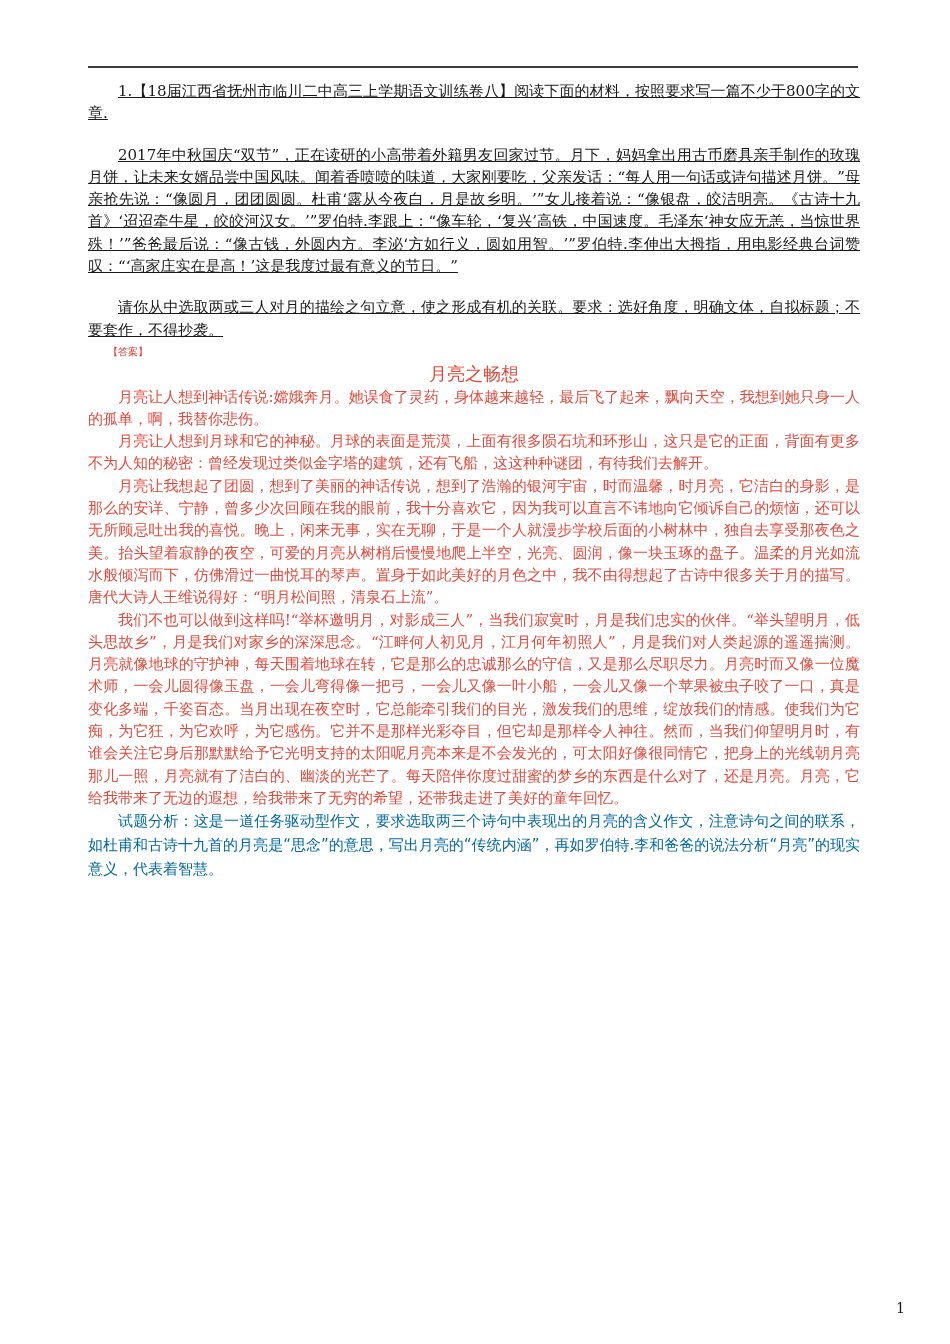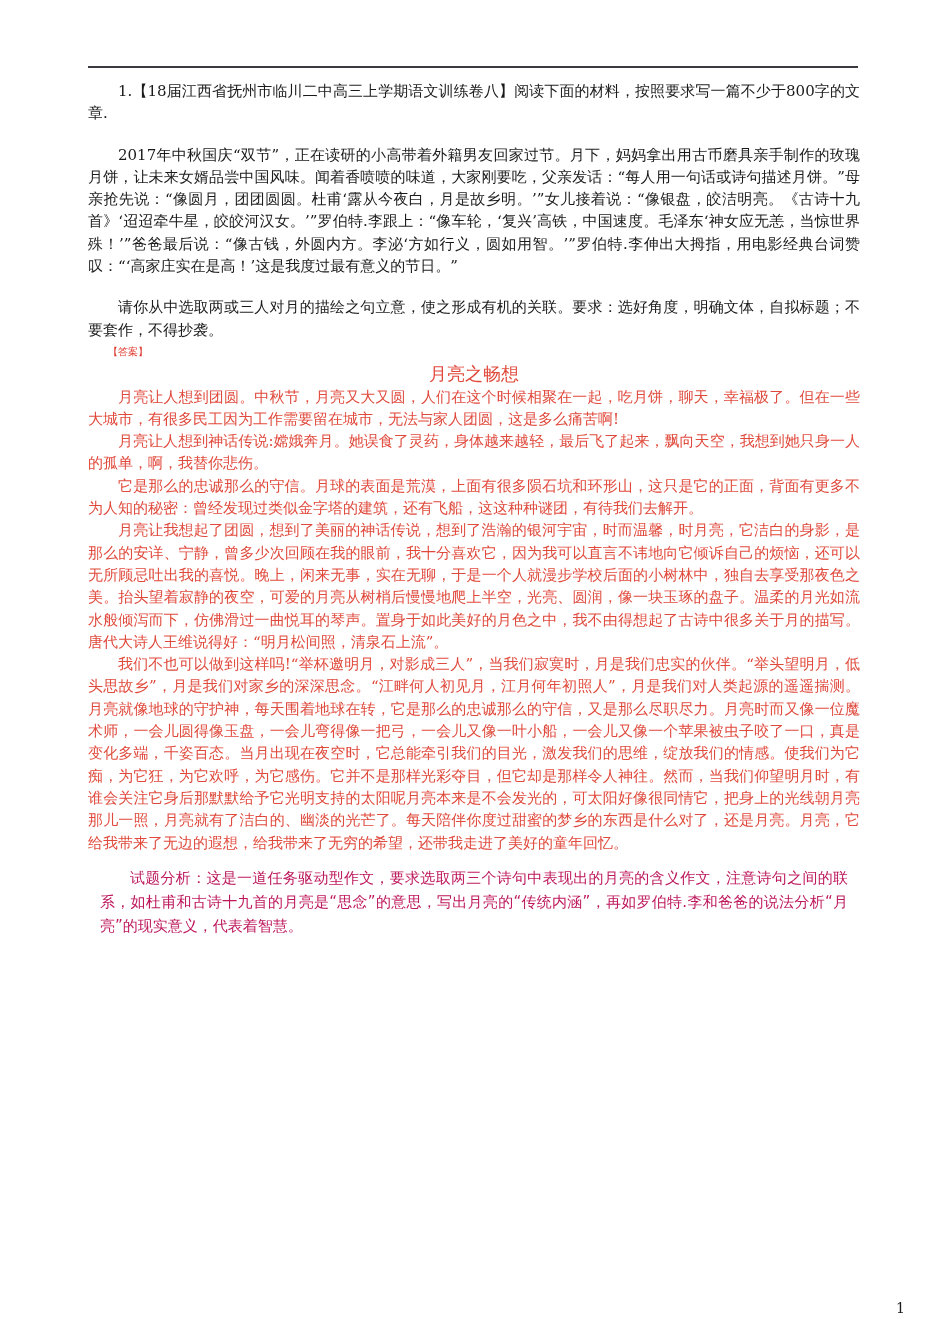--- a/index.html
+++ b/index.html
@@ -63,20 +63,21 @@
     text-justify: inter-ideograph;
     word-break: break-all;
   }
 
   .indent {
     text-indent: 2em;
   }
 
   .black {
     color: #1a1a1a;
+    text-decoration: underline;
   }
 
   
   .essay {
     color: #e04a3c;
   }
 
   
   .essay-title {
     text-align: center;
@@ -92,27 +93,27 @@
     color: #e03a2e;
     text-indent: 2em;
     font-size: 10px;
     line-height: 22.3px;
     margin: 0;
   }
 
   
   .analysis {
     font-family: "DejaVu Sans", "Liberation Sans", sans-serif;
-    color: #be185d;
+    color: #0369a1;
     font-size: 15px;
     line-height: 24px;
     text-indent: 2em;
     text-align: justify;
     word-break: break-all;
-    margin: 12px;
+    margin: 0;
   }
 
   
   .gap-sm { margin-top: 19px; }
 
   
   .page-number {
     position: absolute;
     right: 45px;
     bottom: 28px;
@@ -135,25 +136,24 @@
 
     <p class="indent black gap-sm">2017年中秋国庆“双节”，正在读研的小高带着外籍男友回家过节。月下，妈妈拿出用古币磨具亲手制作的玫瑰月饼，让未来女婿品尝中国风味。闻着香喷喷的味道，大家刚要吃，父亲发话：“每人用一句话或诗句描述月饼。”母亲抢先说：“像圆月，团团圆圆。杜甫‘露从今夜白，月是故乡明。’”女儿接着说：“像银盘，皎洁明亮。《古诗十九首》‘迢迢牵牛星，皎皎河汉女。’”罗伯特.李跟上：“像车轮，‘复兴’高铁，中国速度。毛泽东‘神女应无恙，当惊世界殊！’”爸爸最后说：“像古钱，外圆内方。李泌‘方如行义，圆如用智。’”罗伯特.李伸出大拇指，用电影经典台词赞叹：“‘高家庄实在是高！’这是我度过最有意义的节日。”</p>
 
     <p class="indent black gap-sm">请你从中选取两或三人对月的描绘之句立意，使之形成有机的关联。要求：选好角度，明确文体，自拟标题；不要套作，不得抄袭。</p>
 
     <p class="marker">【答案】</p>
 
     <p class="essay-title">月亮之畅想</p>
 
 
-    <p class="indent essay">月亮让人想到团圆。中秋节，月亮又大又圆，人们在这个时候相聚在一起，吃月饼，聊天，幸福极了。但在一些大城市，有很多民工因为工作需要留在城市，无法与家人团圆，这是多么痛苦啊!</p>
 
     <p class="indent essay">月亮让人想到神话传说:嫦娥奔月。她误食了灵药，身体越来越轻，最后飞了起来，飘向天空，我想到她只身一人的孤单，啊，我替你悲伤。</p>
 
-    <p class="indent essay">它是那么的忠诚那么的守信。月球的表面是荒漠，上面有很多陨石坑和环形山，这只是它的正面，背面有更多不为人知的秘密：曾经发现过类似金字塔的建筑，还有飞船，这这种种谜团，有待我们去解开。</p>
+    <p class="indent essay">月亮让人想到月球和它的神秘。月球的表面是荒漠，上面有很多陨石坑和环形山，这只是它的正面，背面有更多不为人知的秘密：曾经发现过类似金字塔的建筑，还有飞船，这这种种谜团，有待我们去解开。</p>
 
     <p class="indent essay">月亮让我想起了团圆，想到了美丽的神话传说，想到了浩瀚的银河宇宙，时而温馨，时月亮，它洁白的身影，是那么的安详、宁静，曾多少次回顾在我的眼前，我十分喜欢它，因为我可以直言不讳地向它倾诉自己的烦恼，还可以无所顾忌吐出我的喜悦。晚上，闲来无事，实在无聊，于是一个人就漫步学校后面的小树林中，独自去享受那夜色之美。抬头望着寂静的夜空，可爱的月亮从树梢后慢慢地爬上半空，光亮、圆润，像一块玉琢的盘子。温柔的月光如流水般倾泻而下，仿佛滑过一曲悦耳的琴声。置身于如此美好的月色之中，我不由得想起了古诗中很多关于月的描写。唐代大诗人王维说得好：“明月松间照，清泉石上流”。</p>
 
     <p class="indent essay">我们不也可以做到这样吗!“举杯邀明月，对影成三人”，当我们寂寞时，月是我们忠实的伙伴。“举头望明月，低头思故乡”，月是我们对家乡的深深思念。“江畔何人初见月，江月何年初照人”，月是我们对人类起源的遥遥揣测。月亮就像地球的守护神，每天围着地球在转，它是那么的忠诚那么的守信，又是那么尽职尽力。月亮时而又像一位魔术师，一会儿圆得像玉盘，一会儿弯得像一把弓，一会儿又像一叶小船，一会儿又像一个苹果被虫子咬了一口，真是变化多端，千姿百态。当月出现在夜空时，它总能牵引我们的目光，激发我们的思维，绽放我们的情感。使我们为它痴，为它狂，为它欢呼，为它感伤。它并不是那样光彩夺目，但它却是那样令人神往。然而，当我们仰望明月时，有谁会关注它身后那默默给予它光明支持的太阳呢月亮本来是不会发光的，可太阳好像很同情它，把身上的光线朝月亮那儿一照，月亮就有了洁白的、幽淡的光芒了。每天陪伴你度过甜蜜的梦乡的东西是什么对了，还是月亮。月亮，它给我带来了无边的遐想，给我带来了无穷的希望，还带我走进了美好的童年回忆。</p>
 
 
 
     <p class="analysis">试题分析：这是一道任务驱动型作文，要求选取两三个诗句中表现出的月亮的含义作文，注意诗句之间的联系，如杜甫和古诗十九首的月亮是“思念”的意思，写出月亮的“传统内涵”，再如罗伯特.李和爸爸的说法分析“月亮”的现实意义，代表着智慧。</p>
 
   </div>

